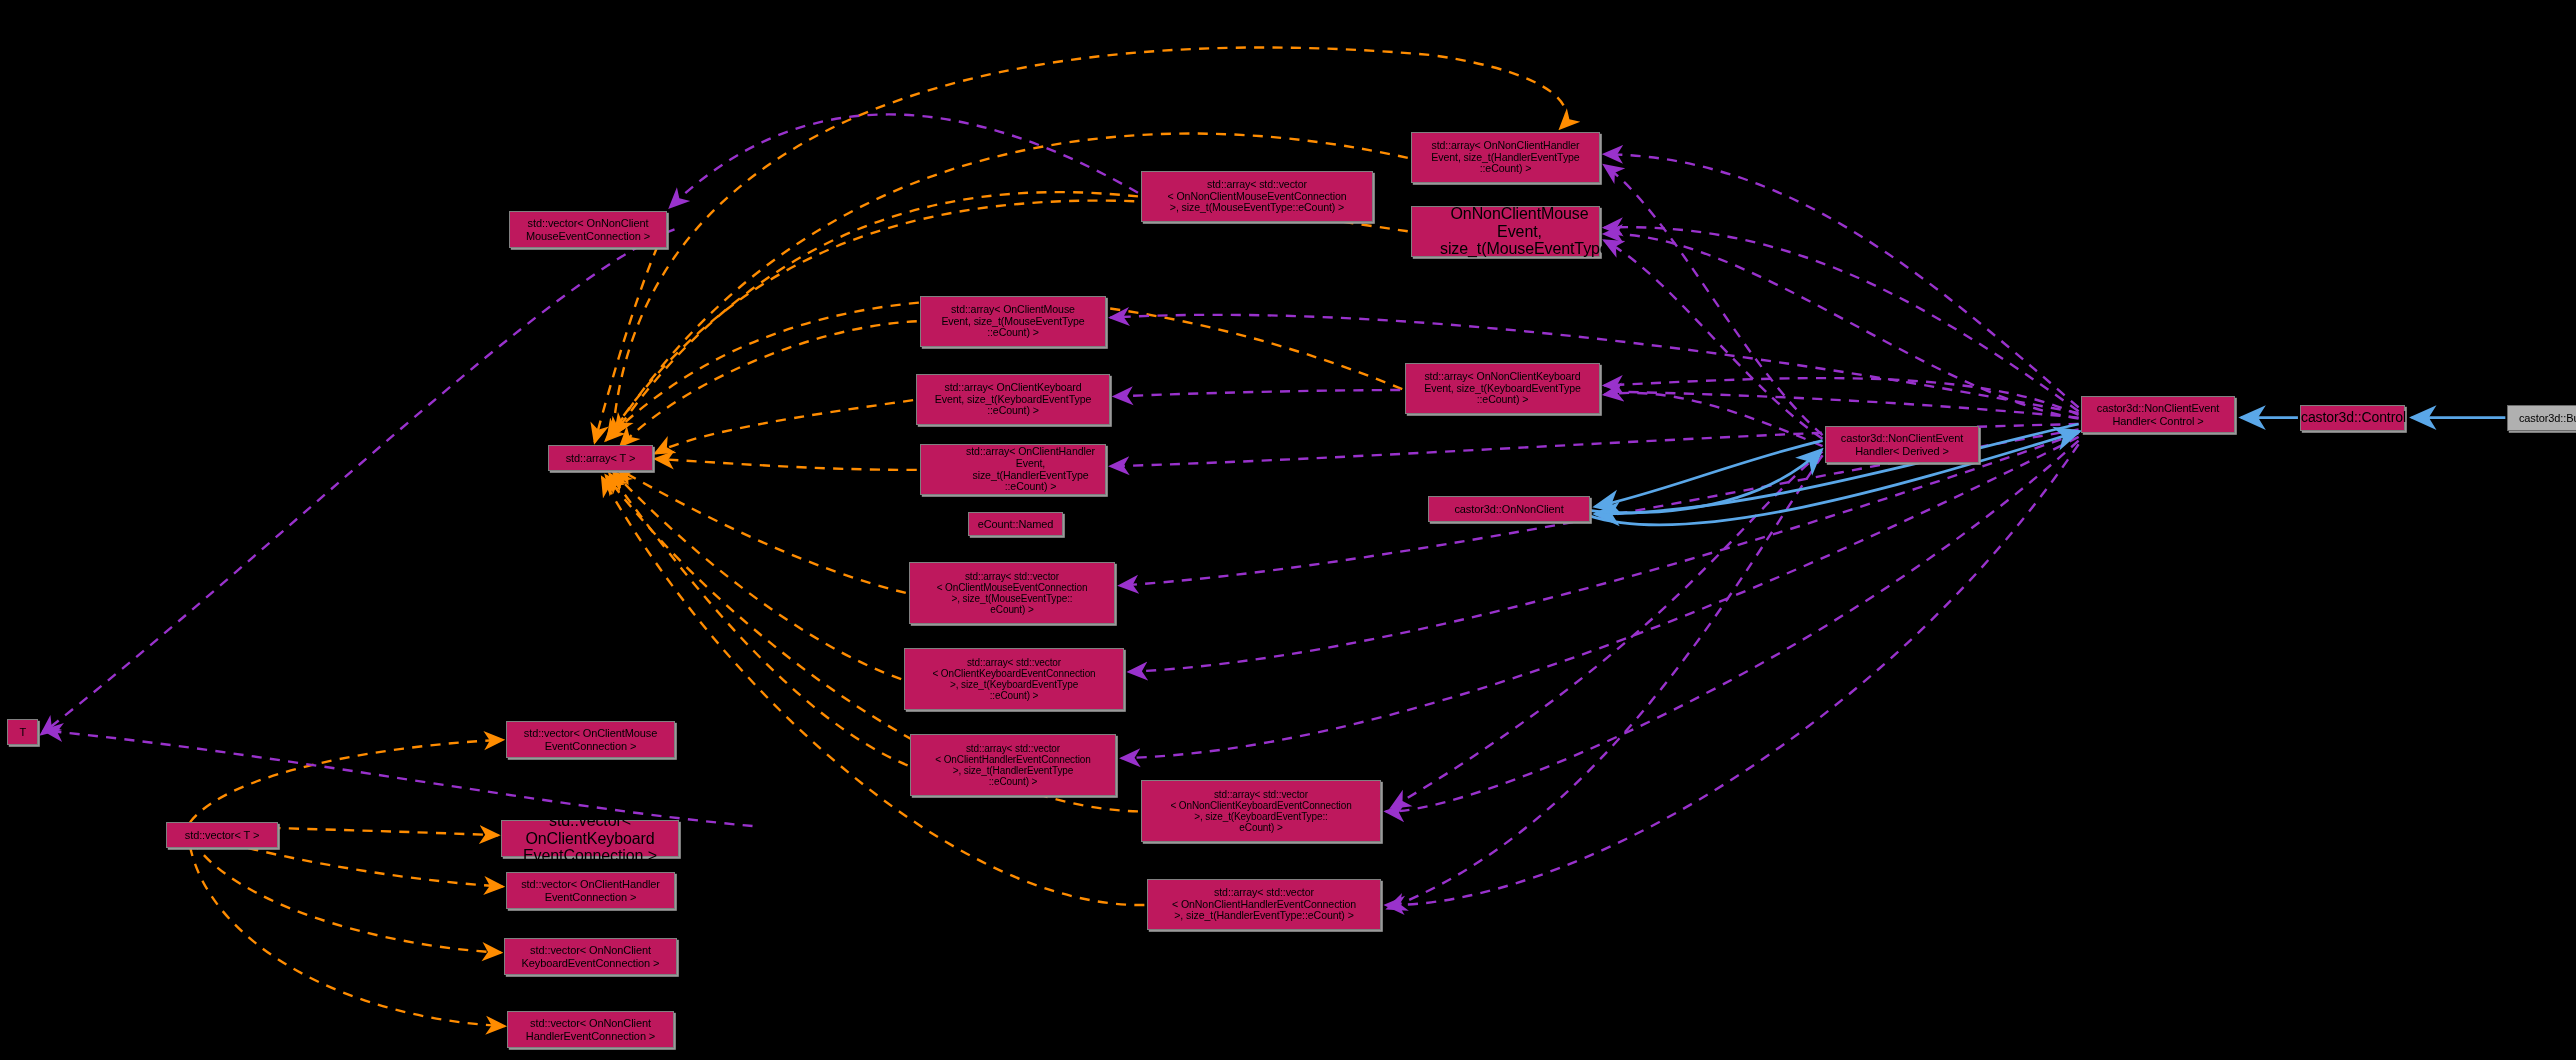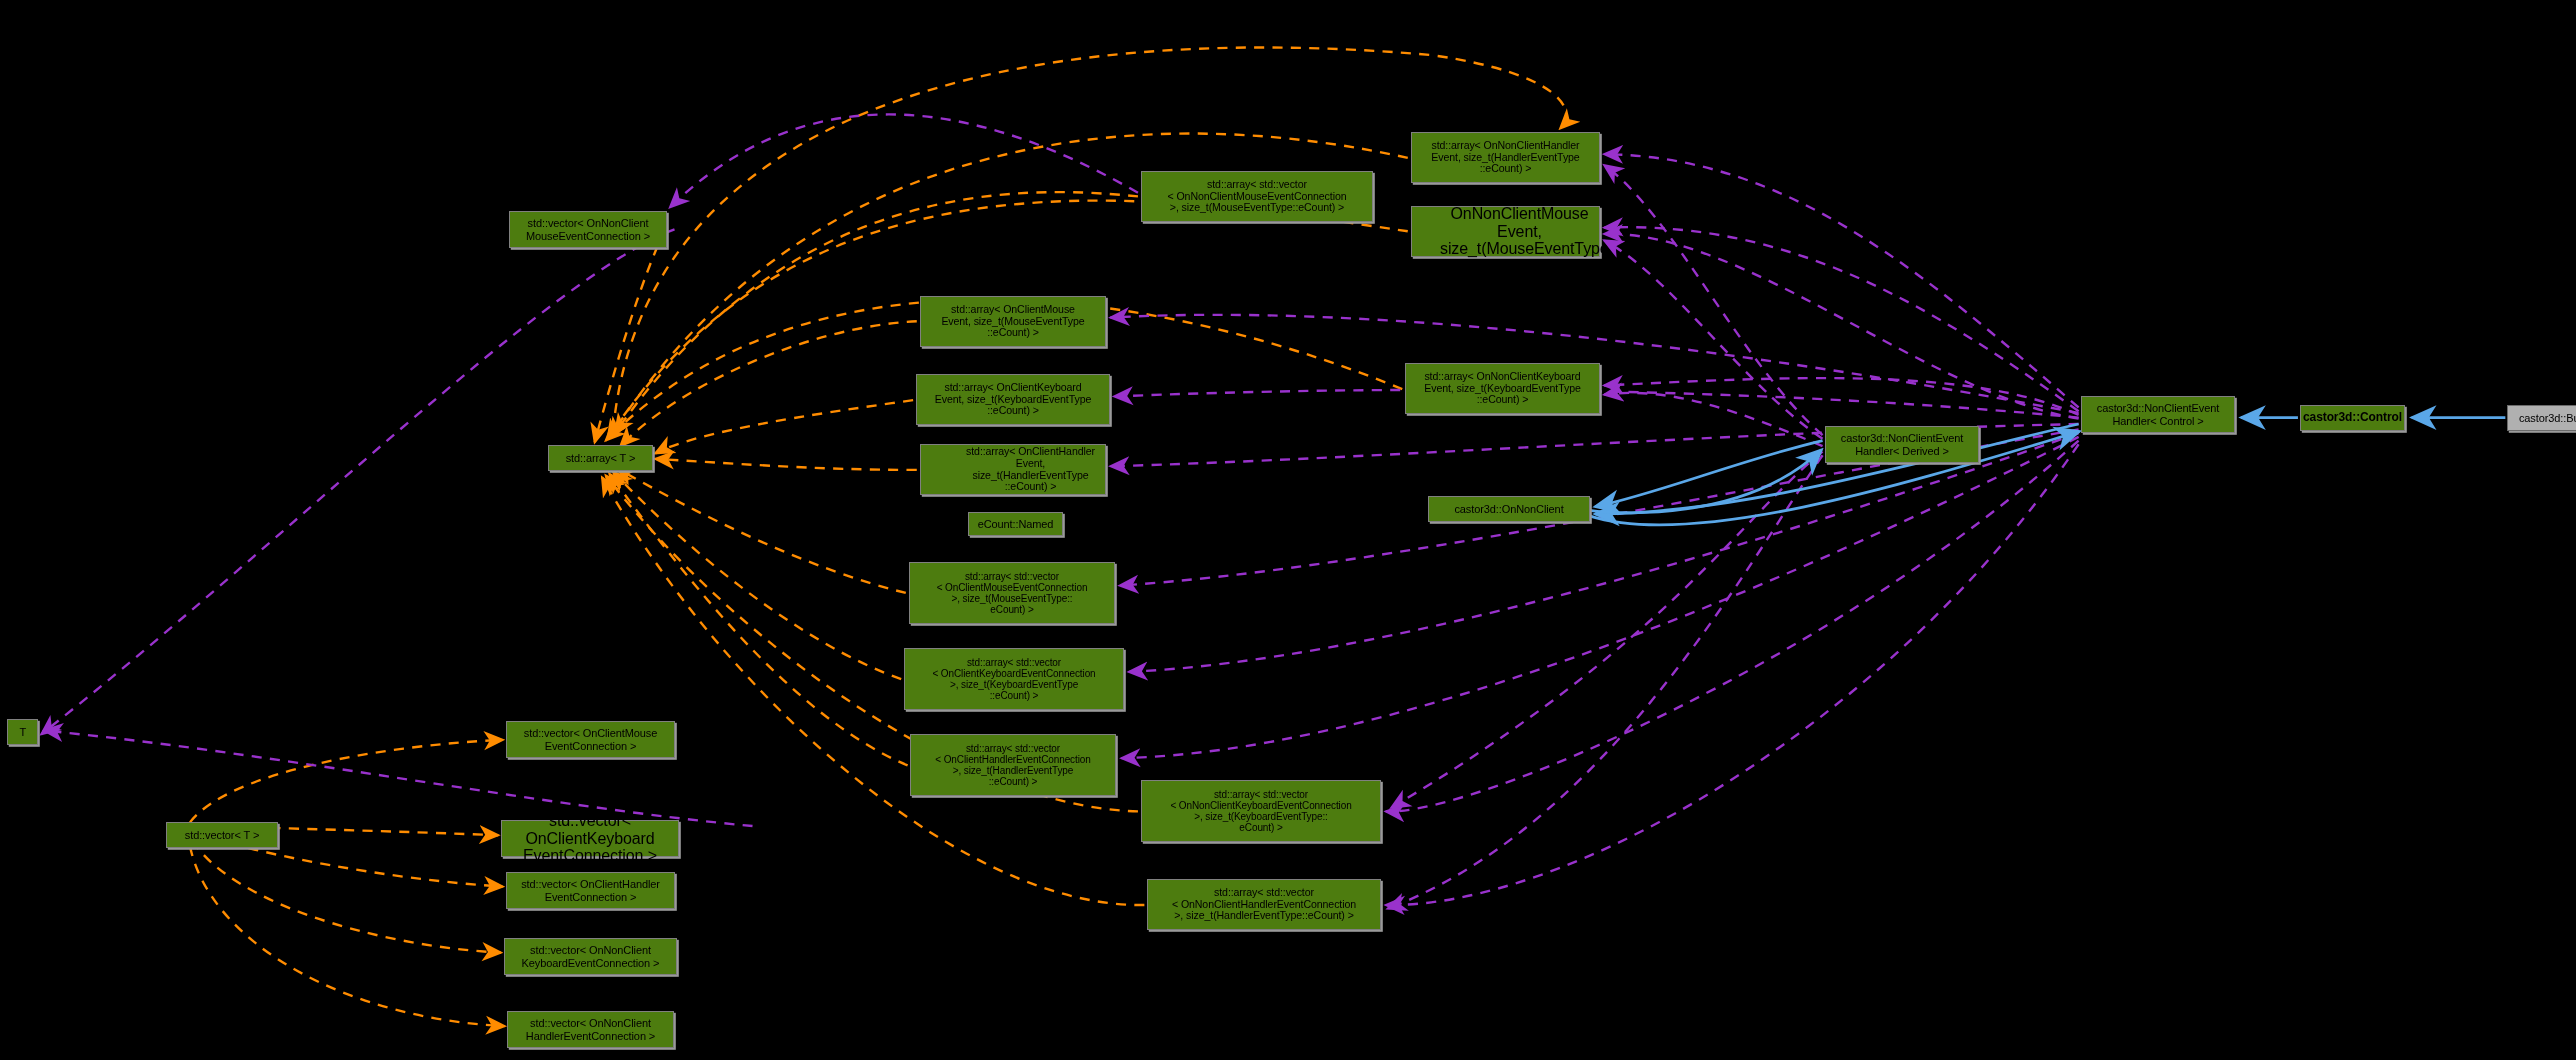--- a/index.html
+++ b/index.html
@@ -8,21 +8,21 @@
     width:2576px;
     height:1061px;
     background:#000000;
     overflow:hidden;
     font-family:"Liberation Sans","DejaVu Sans",sans-serif;
   }
   #edges{position:absolute;left:0;top:0;width:2576px;height:1061px;pointer-events:none;}
   .node{
     position:absolute;
     box-sizing:border-box;
-    background:#4d7c0f;
+    background:#be185d;
     border:0.9px solid #808080;
     box-shadow:1.8px 1.8px 0 0 #9a9a9a;
     color:#000000;
     display:flex;
     align-items:center;
     justify-content:center;
     text-align:center;
     line-height:1.12;
     white-space:pre-line;
     letter-spacing:-0.1px;
@@ -167,16 +167,16 @@
 Event, size_t(MouseEventType
 ::eCount) &gt;</span></div>
     <div class="node" style="left: 1405px; top: 363px; width: 195px; height: 51px; font-size: 10.6px;"><span>std::array&lt; OnNonClientKeyboard
 Event, size_t(KeyboardEventType
 ::eCount) &gt;</span></div>
     <div class="node" style="left: 1428px; top: 496px; width: 162px; height: 26px; font-size: 11px;"><span>castor3d::OnNonClient</span></div>
     <div class="node" style="left: 1825px; top: 426px; width: 154px; height: 37px; font-size: 11px;"><span>castor3d::NonClientEvent
 Handler&lt; Derived &gt;</span></div>
     <div class="node" style="left: 2081px; top: 396px; width: 154px; height: 37px; font-size: 11px;"><span>castor3d::NonClientEvent
 Handler&lt; Control &gt;</span></div>
-    <div class="node" style="left: 2300px; top: 405px; width: 105px; height: 26px; font-size: 12px; font-weight: bold;"><span>castor3d::Control</span></div>
+    <div class="node" style="left: 2300px; top: 405px; width: 105px; height: 26px; font-size: 14px;"><span>castor3d::Control</span></div>
     <div class="node current" style="left: 2507px; top: 405px; width: 119px; height: 26px; font-size: 11px;"><span>castor3d::ButtonCtrl</span></div>
   </div>
 
 
 </body></html>

